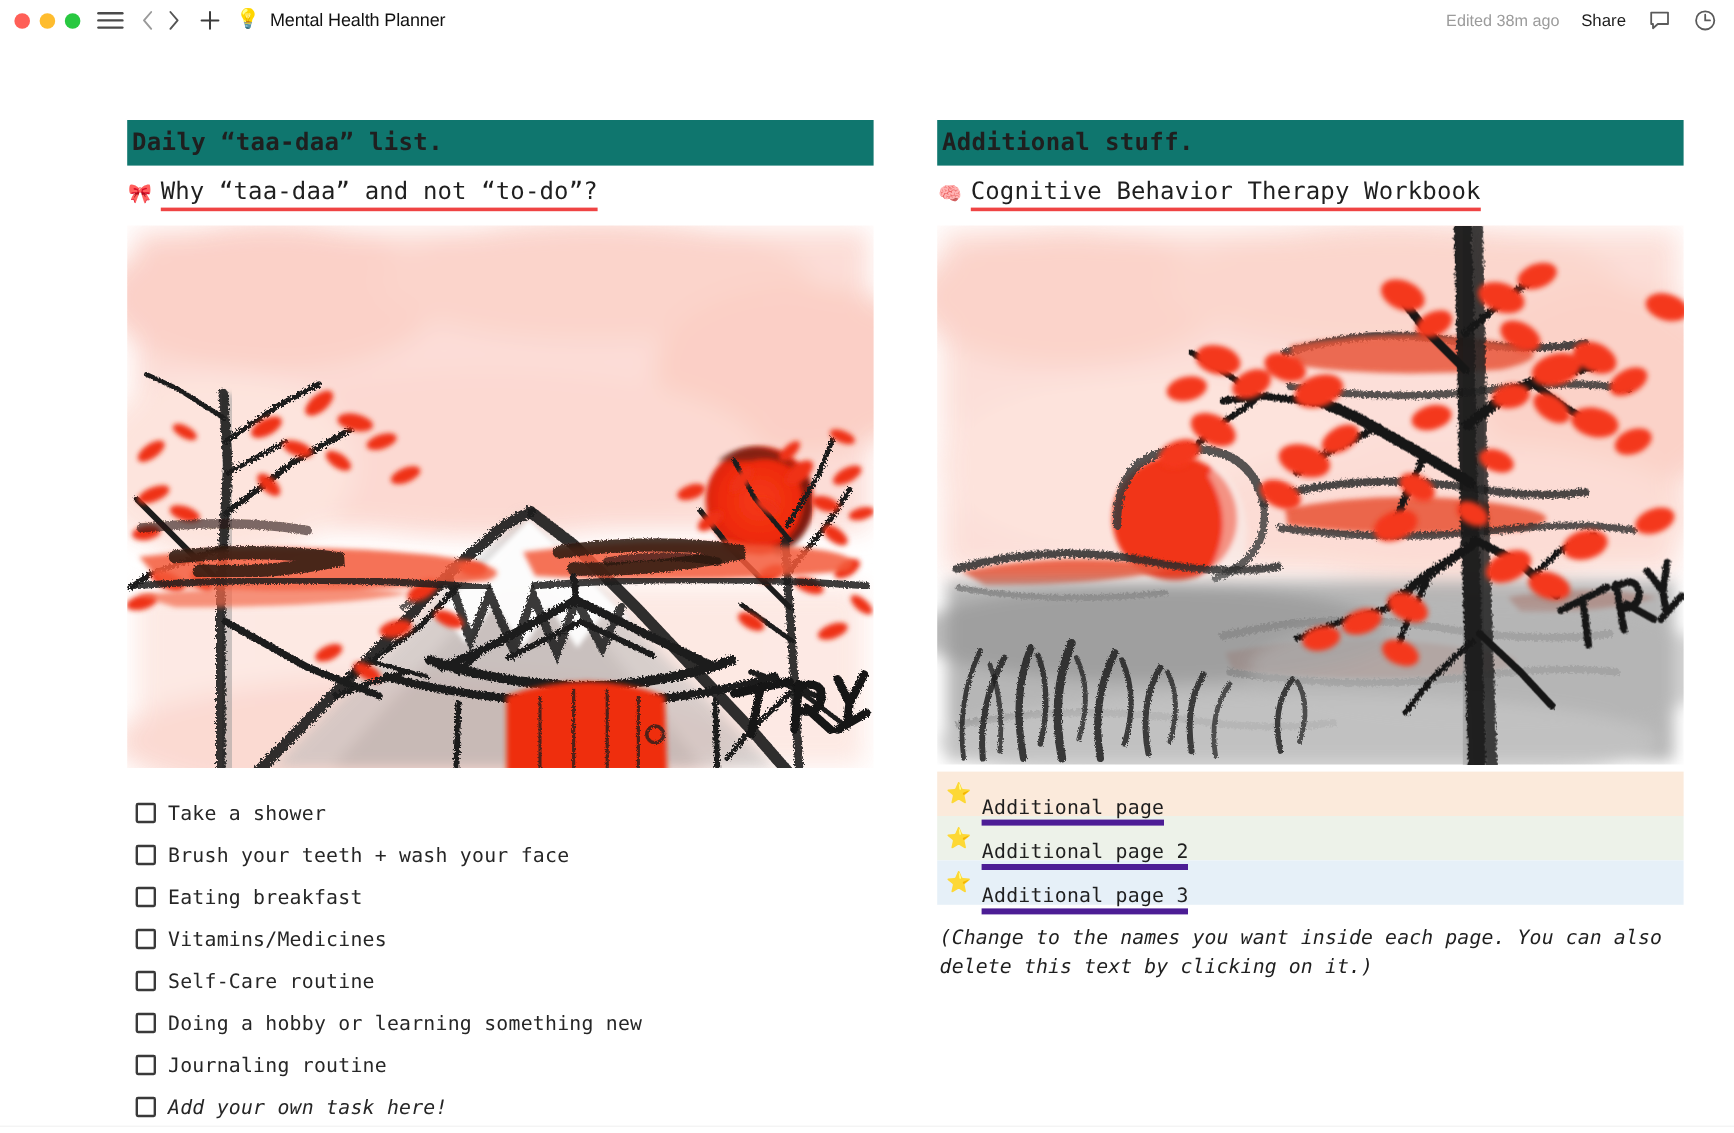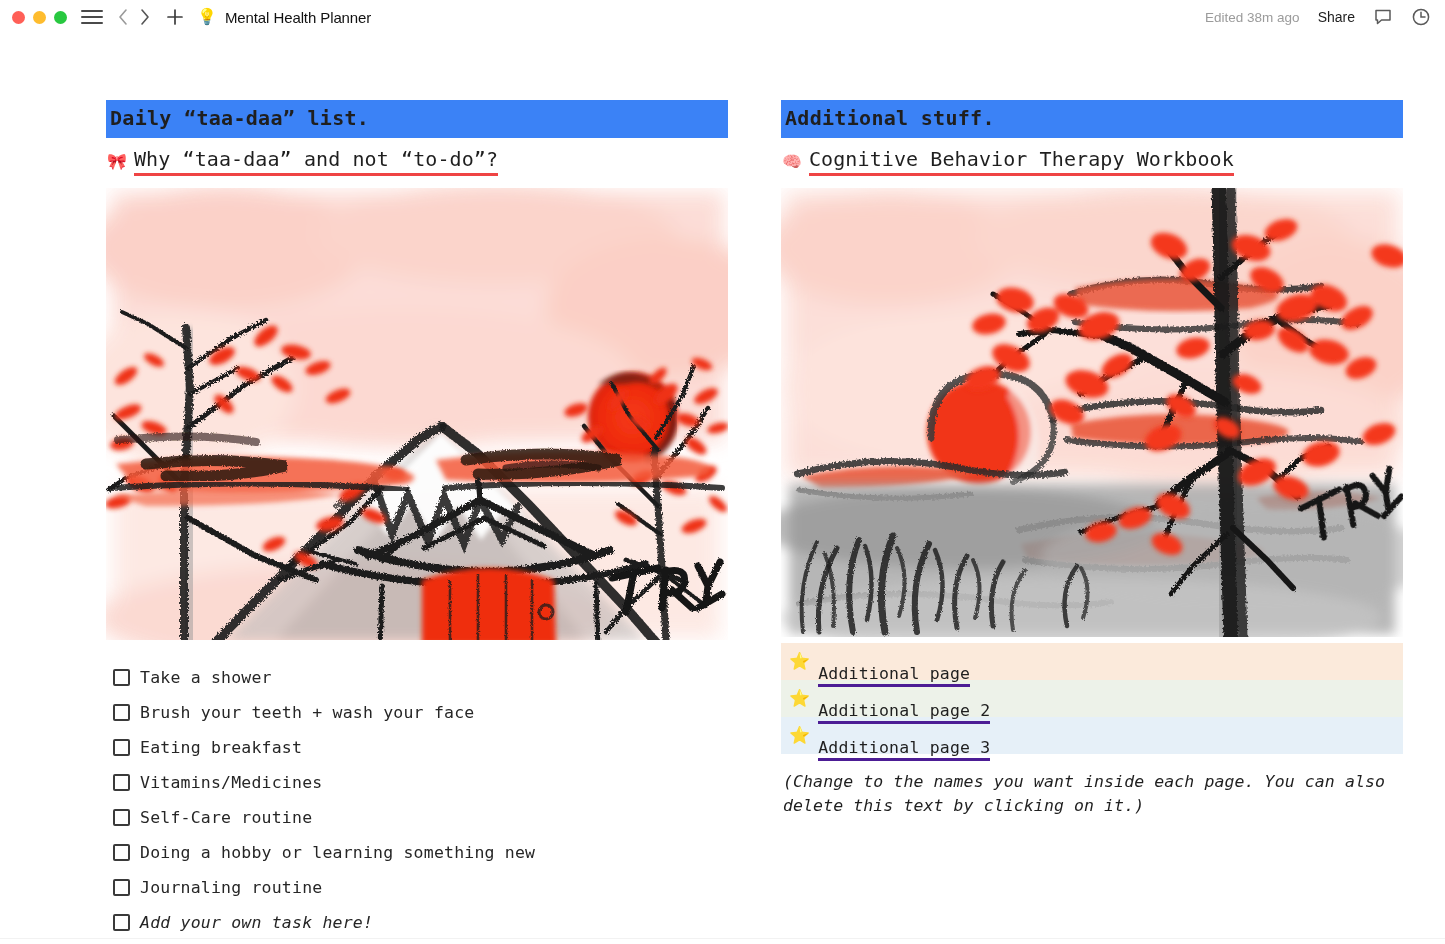--- a/index.html
+++ b/index.html
@@ -59,21 +59,21 @@
     display: flex;
     gap: 0;
   }
   .col {
     position: relative;
   }
   .col-left  { width: 622px; margin-left: 106px; }
   .col-right { width: 622px; margin-left: 53px; }
 
   .heading {
-    background: #3b82f6;
+    background: #0f766e;
     font-family: "DejaVu Sans Mono", monospace;
     font-weight: bold;
     font-size: 20px;
     color: #1f1f1f;
     padding: 6px 4px 7px 4px;
     letter-spacing: 0.3px;
     line-height: 1.25;
   }
 
   .linkrow {
@@ -133,21 +133,21 @@
     gap: 8px;
     height: 37px;
     padding-left: 8px;
   }
   .page-row .emj { font-size: 17px; line-height: 1; }
   .page-row a {
     font-family: "DejaVu Sans Mono", monospace;
     font-size: 16.5px;
     color: #1f1f1f;
     text-decoration: none;
-    border-bottom: 3px solid #4c1d95;
+    border-bottom: 5px solid #4c1d95;
     padding-bottom: 1px;
     letter-spacing: 0.2px;
     margin-top: 28px;
   }
 
   .note {
     font-family: "DejaVu Sans Mono", monospace;
     font-style: italic;
     font-size: 16.5px;
     color: #1f1f1f;

